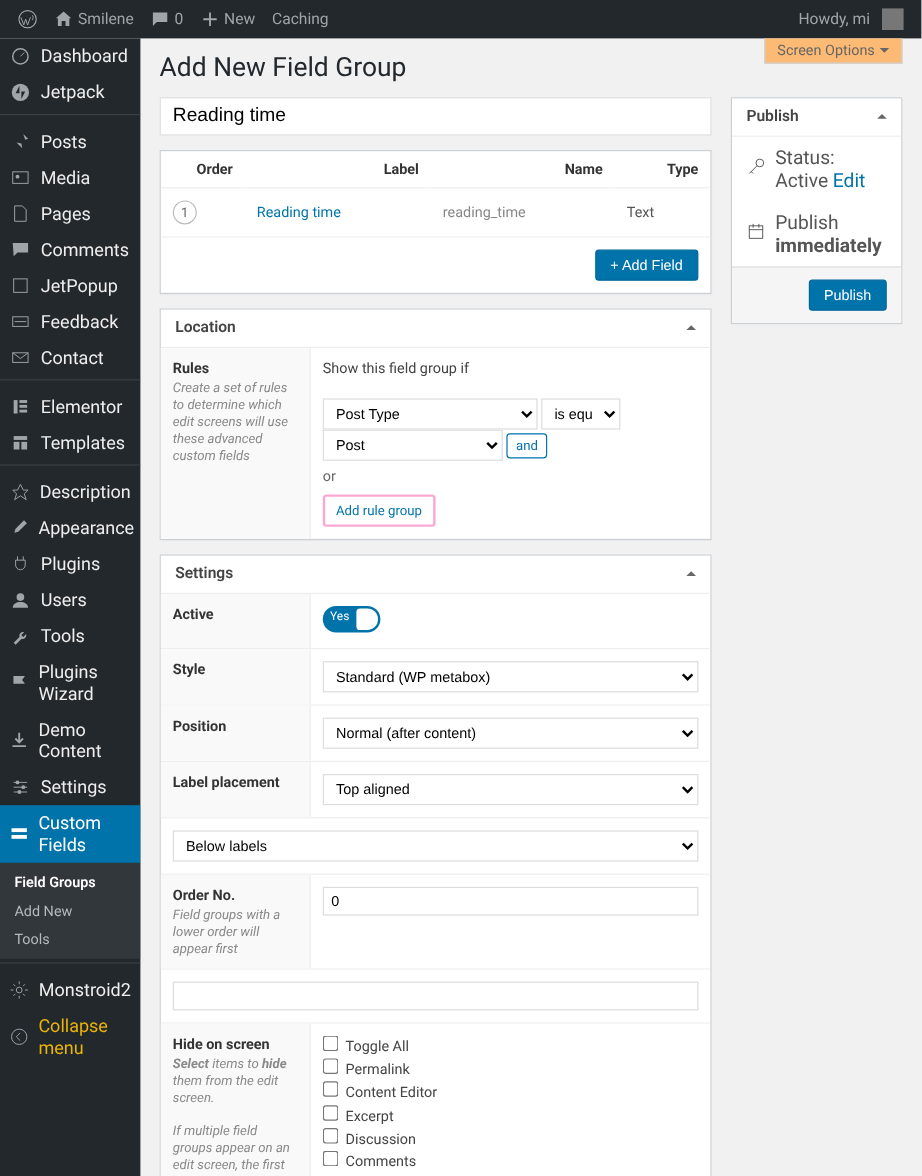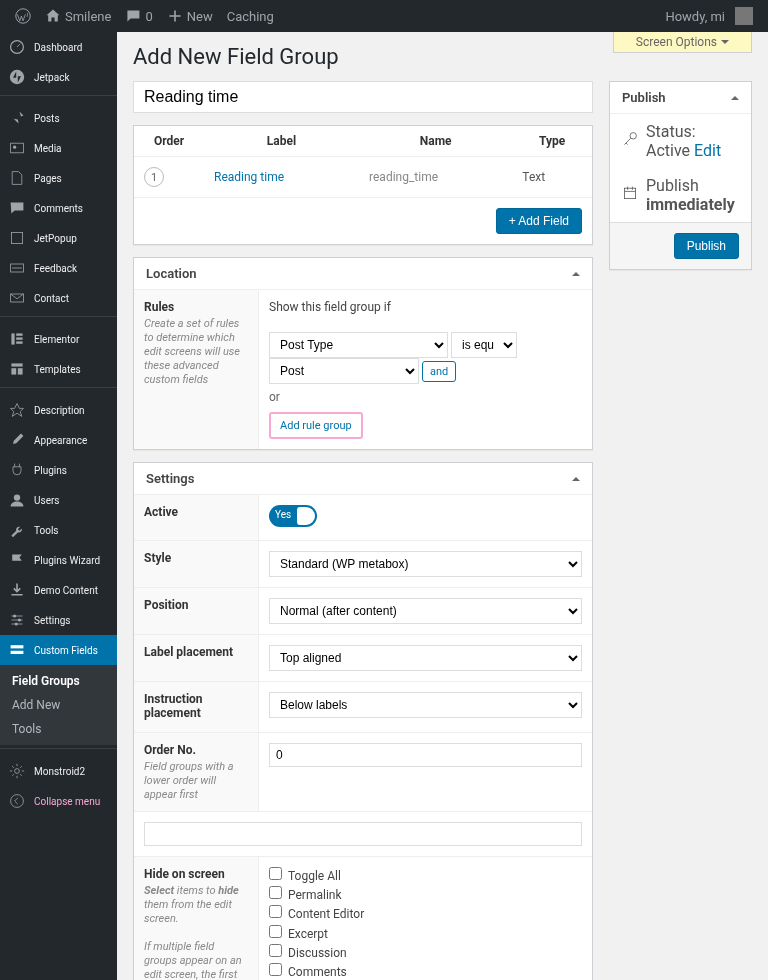--- a/index.html
+++ b/index.html
@@ -7,48 +7,48 @@
 a { color: #0073aa; text-decoration: none; }
 
 
 #adminbar { height: 32px; background: #23282d; color: #eee; display: flex; align-items: center; padding: 0 8px; font-size: 13px; }
 #adminbar .ab-item { display: flex; align-items: center; gap: 4px; padding: 0 7px; height: 32px; color: #a0a5aa; cursor: pointer; }
 #adminbar .spacer { flex: 1; }
 #adminbar .ab-icon { width: 16px; height: 16px; display:inline-flex; align-items:center; justify-content:center; }
 
 
 #adminmenu { position: absolute; top: 32px; left: 0; bottom:0; width: 117px; background: #23282d; color: #eee; padding-top: 0; overflow:hidden;}
-#adminmenu li { list-style: none; display: flex; align-items: center; gap: 8px; padding: 6px 8px; color: #eee; font-size: 10px; cursor: pointer; }
+#adminmenu li { list-style: none; display: flex; align-items: center; gap: 8px; padding: 6px 8px; color: #eee; font-size: 15px; cursor: pointer; }
 #adminmenu li .menu-icon { width: 18px; height: 18px; display: flex; align-items:center; justify-content:center; color:#a0a5aa; }
 #adminmenu li.sep { border-top: 1px solid #3a3f44; height: 5px; padding:0; margin: 3px 0; }
 #adminmenu li.current { background: #0073aa; color: #fff; position: relative; }
 #adminmenu li.current .menu-icon { color: #fff; }
 #adminmenu li.current::after { content:""; position:absolute; right:-8px; top:50%; margin-top:-8px; border:8px solid transparent; border-right-color:#f1f1f1;}
 #adminmenu .submenu { background: #32373c; padding: 4px 0; }
 #adminmenu .submenu li { padding: 5px 12px; font-size: 12px; color: #b4b9be; }
 #adminmenu .submenu li.subcurrent { color: #fff; font-weight: 600; }
 
 
 #wpbody { margin-left: 117px; padding: 10px 16px 20px 16px; min-height: 948px; }
 h1.page-title { font-size: 22px; font-weight: 400; color: #23282d; margin: 2px 0 12px; }
-.screen-options { position: absolute; right: 16px; top: 32px; background:#fef9c3; border:1px solid #ccd0d4; border-top:none; padding: 3px 22px; font-size:12px; color:#666; cursor:pointer;}
+.screen-options { position: absolute; right: 16px; top: 32px; background:#fdba74; border:1px solid #ccd0d4; border-top:none; padding: 3px 10px; font-size:12px; color:#666; cursor:pointer;}
 
 .cols { display:flex; gap: 16px; align-items:flex-start; }
 .col-main { flex: 1; }
 .col-side { width: 143px; }
 
 .titlebox input { width: 100%; font-size: 16px; padding: 6px 10px; border: 1px solid #ddd; background:#fff; }
 
 .postbox { background:#fff; border: 1px solid #ccd0d4; margin-top: 12px; box-shadow: 0 1px 1px rgba(0,0,0,.04);}
 .postbox .hndle { padding: 8px 12px; font-size: 13px; font-weight: 600; border-bottom:1px solid #eee; display:flex; justify-content:space-between; align-items:center;}
 .postbox .inside { padding: 0; }
 
 
 table.fields { width:100%; border-collapse:collapse; font-size:12px; }
-table.fields th { text-align:center; font-weight:700; padding: 8px 10px; border-bottom:1px solid #eee; color:#333; }
+table.fields th { text-align:right; font-weight:700; padding: 8px 10px; border-bottom:1px solid #eee; color:#333; }
 table.fields td { padding: 10px 10px; border-bottom:1px solid #eee; vertical-align:middle; color:#555;}
 .order-circle { width: 20px; height:20px; border:1px solid #bbb; border-radius:50%; display:inline-flex; align-items:center; justify-content:center; font-size:11px; color:#666;}
 .addfield-row { text-align:right; padding:10px; }
 .button-primary { background:#0073aa; color:#fff; border:1px solid #006799; padding:5px 12px; border-radius:3px; font-size:12px; cursor:pointer;}
 
 
 .acf-row { display:flex; border-top:1px solid #eee; }
 .acf-row:first-child { border-top:none;}
 .acf-label { width: 125px; padding: 10px; font-size: 12px; background: #f9f9f9; border-right:1px solid #eee;}
 .acf-label b { font-weight:700; color:#333; display:block; margin-bottom:2px;}
@@ -307,21 +307,21 @@
   <li class="sep"></li>
   <li>
       <span class="menu-icon">
         <svg viewBox="0 0 20 20">
           <circle cx="10" cy="10" r="3" fill="none" stroke="currentColor"></circle>
           <path d="M10 1v3M10 16v3M1 10h3M16 10h3M4 4l2 2M14 14l2 2M16 4l-2 2M4 16l2-2" stroke="currentColor"></path>
         </svg>
       </span>
       <span>Monstroid2</span>
     </li>
-  <li style="color:#f9a8d4;">
+  <li style="color:#eab308;">
       <span class="menu-icon">
         <svg viewBox="0 0 20 20">
           <circle cx="10" cy="10" r="8" fill="none" stroke="currentColor"></circle>
           <path d="M11 6l-4 4 4 4" fill="none" stroke="currentColor"></path>
         </svg>
       </span>
       <span>Collapse menu</span>
     </li>
 </ul>
 
@@ -404,23 +404,20 @@
               </div>
               <div class="acf-input"><select class="sel-wide"><option>Normal (after content)</option></select></div>
             </div>
           <div class="acf-row">
               <div class="acf-label">
                 <b>Label placement</b>
               </div>
               <div class="acf-input"><select class="sel-wide"><option>Top aligned</option></select></div>
             </div>
           <div class="acf-row">
-              <div class="acf-label">
-                <b>Instruction placement</b>
-              </div>
               <div class="acf-input"><select class="sel-wide"><option>Below labels</option></select></div>
             </div>
           <div class="acf-row">
               <div class="acf-label"><b>Order No.</b><span class="desc">Field groups with a lower order will appear first</span></div>
               <div class="acf-input"><input type="text" class="sel-wide" value="0" style=""></div>
             </div>
           <div class="acf-row">
               <div class="acf-input"><input type="text" class="sel-wide" style=""></div>
             </div>
           <div class="acf-row">

